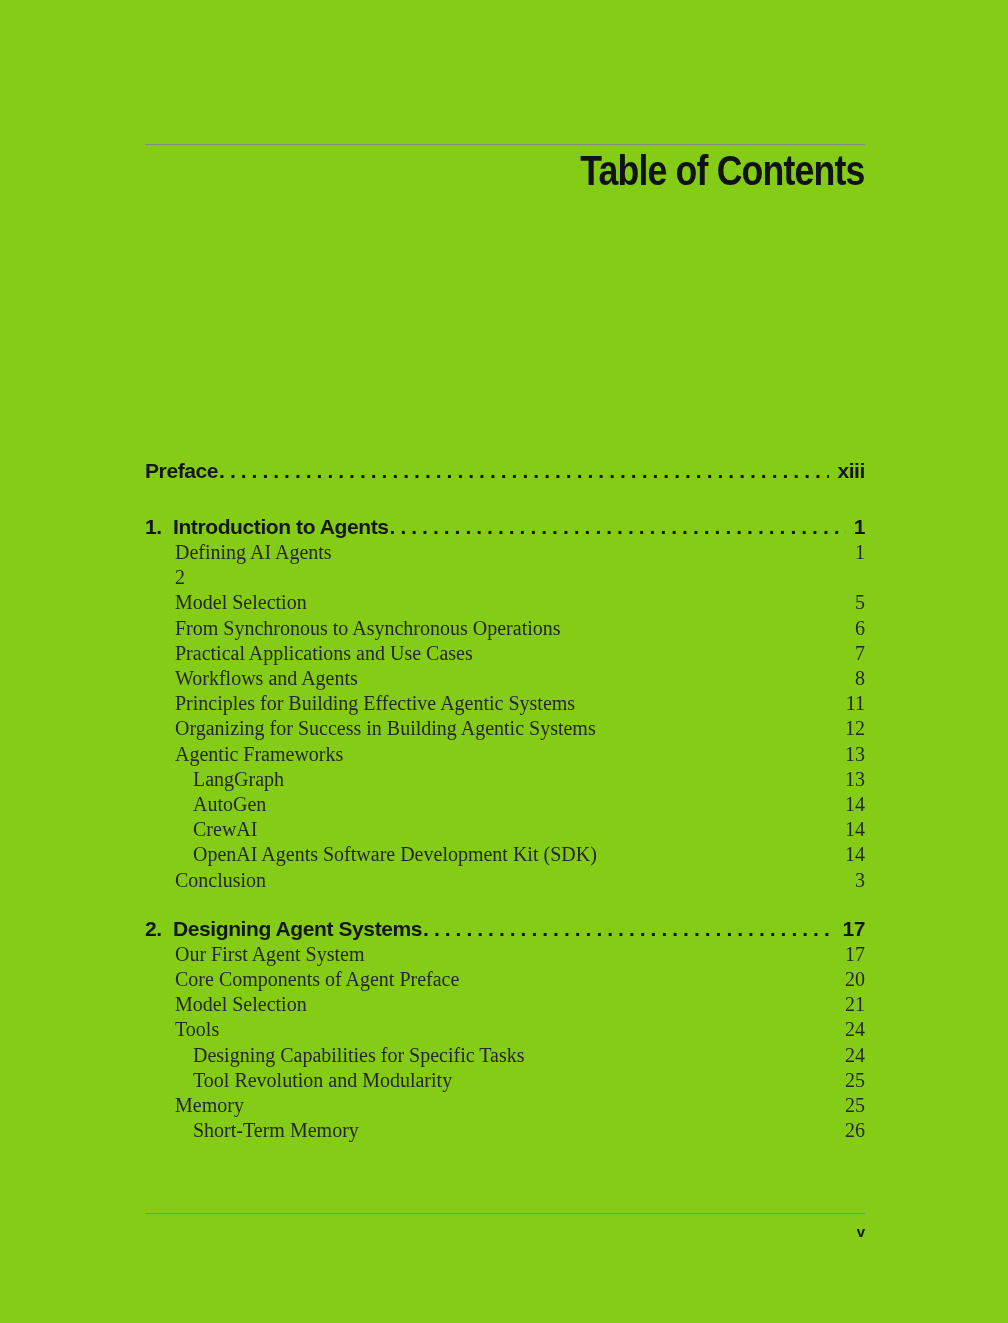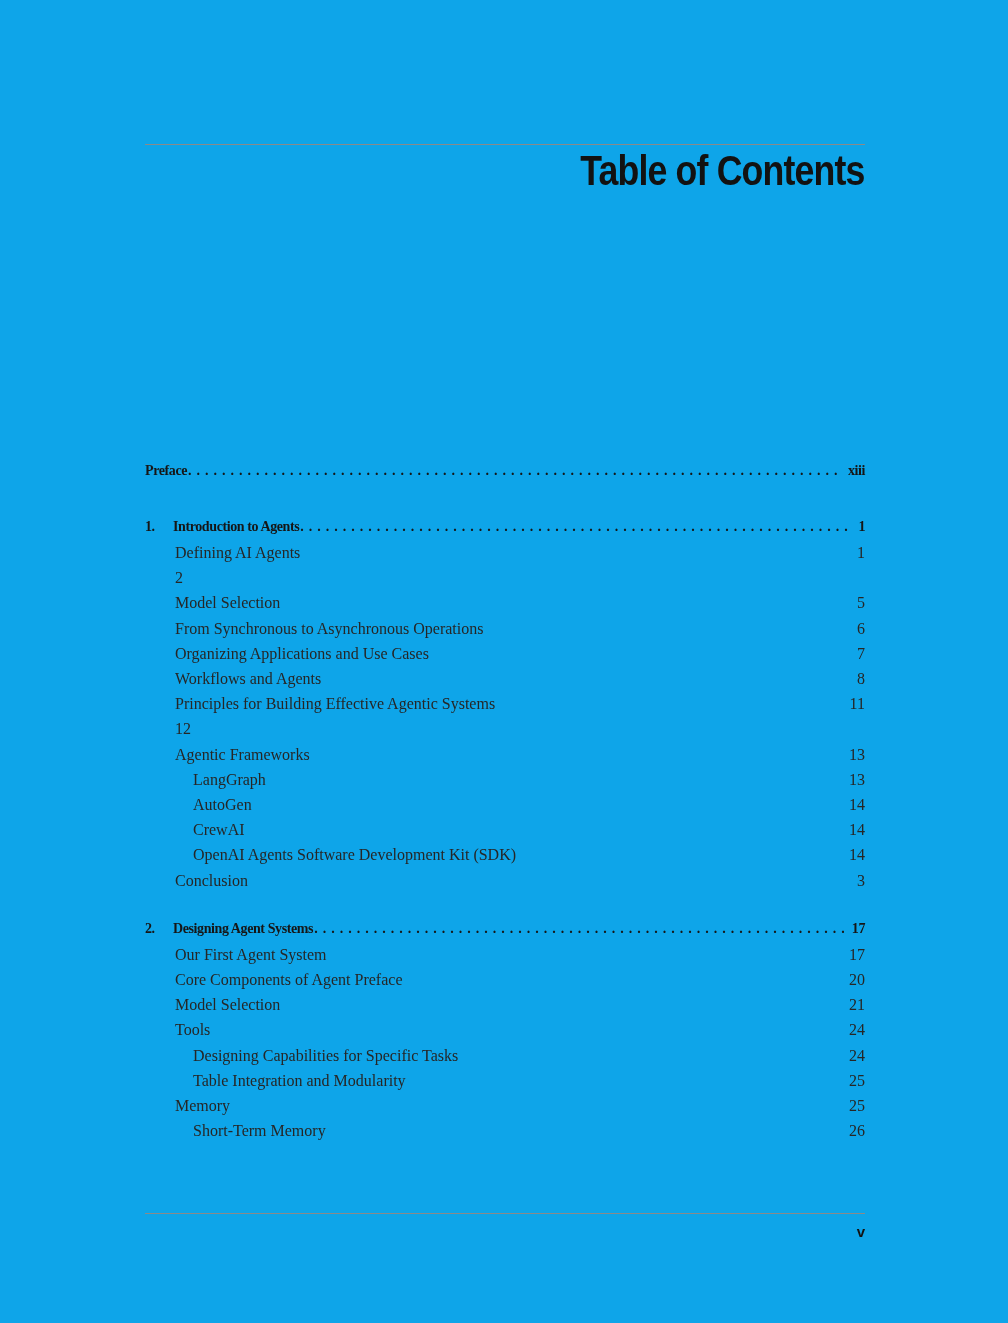--- a/index.html
+++ b/index.html
@@ -4,21 +4,21 @@
 <style>
   html, body {
     margin: 0;
     padding: 0;
     background: #ffffff;
   }
   .page {
     position: relative;
     width: 1008px;
     height: 1323px;
-    background: #0ea5e9;
+    background: #84cc16;
     overflow: hidden;
     font-family: "Liberation Serif", serif;
     color: #262626;
   }
   .rule {
     position: absolute;
     left: 145px;
     width: 720px;
     height: 1px;
     background: #8a8a8a;
@@ -47,23 +47,23 @@
     left: 145px;
     width: 720px;
   }
 
   .row {
     display: flex;
     align-items: baseline;
   }
 
   .heading-row {
-    font-family: Liberation Serif, serif;
+    font-family: Liberation Sans, sans-serif;
     font-weight: 700;
-    font-size: 14px;
+    font-size: 21px;
     line-height: 26px;
     letter-spacing: -0.4px;
     color: #161616;
   }
   .chapter-row-1 { margin-top: 30px; }
   .chapter-row-2 { margin-top: 23px; }
 
   .chnum {
     flex: none;
     width: 28px;
@@ -82,21 +82,21 @@
   .dots::after {
     content: "..................................................................................................................";
   }
   .hpage {
     flex: none;
     text-align: left;
     white-space: nowrap;
   }
 
   .entries {
-    font-size: 16px;
+    font-size: 20px;
     line-height: 25.2px;
     color: #262626;
   }
   .entry {
     display: flex;
     align-items: baseline;
     justify-content: space-between;
     padding-left: 30px;
   }
   .entry.lvl2 { padding-left: 48px; align-items: center; }
@@ -147,32 +147,33 @@
       </div>
       <div class="entry">
         <span class="elabel">Model Selection</span>
         <span class="epage">5</span>
       </div>
       <div class="entry">
         <span class="elabel">From Synchronous to Asynchronous Operations</span>
         <span class="epage">6</span>
       </div>
       <div class="entry">
-        <span class="elabel">Organizing Applications and Use Cases</span>
+        <span class="elabel">Practical Applications and Use Cases</span>
         <span class="epage">7</span>
       </div>
       <div class="entry">
         <span class="elabel">Workflows and Agents</span>
         <span class="epage">8</span>
       </div>
       <div class="entry">
         <span class="elabel">Principles for Building Effective Agentic Systems</span>
         <span class="epage">11</span>
       </div>
       <div class="entry">
+        <span class="elabel">Organizing for Success in Building Agentic Systems</span>
         <span class="epage">12</span>
       </div>
       <div class="entry">
         <span class="elabel">Agentic Frameworks</span>
         <span class="epage">13</span>
       </div>
       <div class="entry lvl2">
         <span class="elabel">LangGraph</span>
         <span class="epage">13</span>
       </div>
@@ -216,21 +217,21 @@
       </div>
       <div class="entry">
         <span class="elabel">Tools</span>
         <span class="epage">24</span>
       </div>
       <div class="entry lvl2">
         <span class="elabel">Designing Capabilities for Specific Tasks</span>
         <span class="epage">24</span>
       </div>
       <div class="entry lvl2">
-        <span class="elabel">Table Integration and Modularity</span>
+        <span class="elabel">Tool Revolution and Modularity</span>
         <span class="epage">25</span>
       </div>
       <div class="entry">
         <span class="elabel">Memory</span>
         <span class="epage">25</span>
       </div>
       <div class="entry lvl2">
         <span class="elabel">Short-Term Memory</span>
         <span class="epage">26</span>
       </div>

